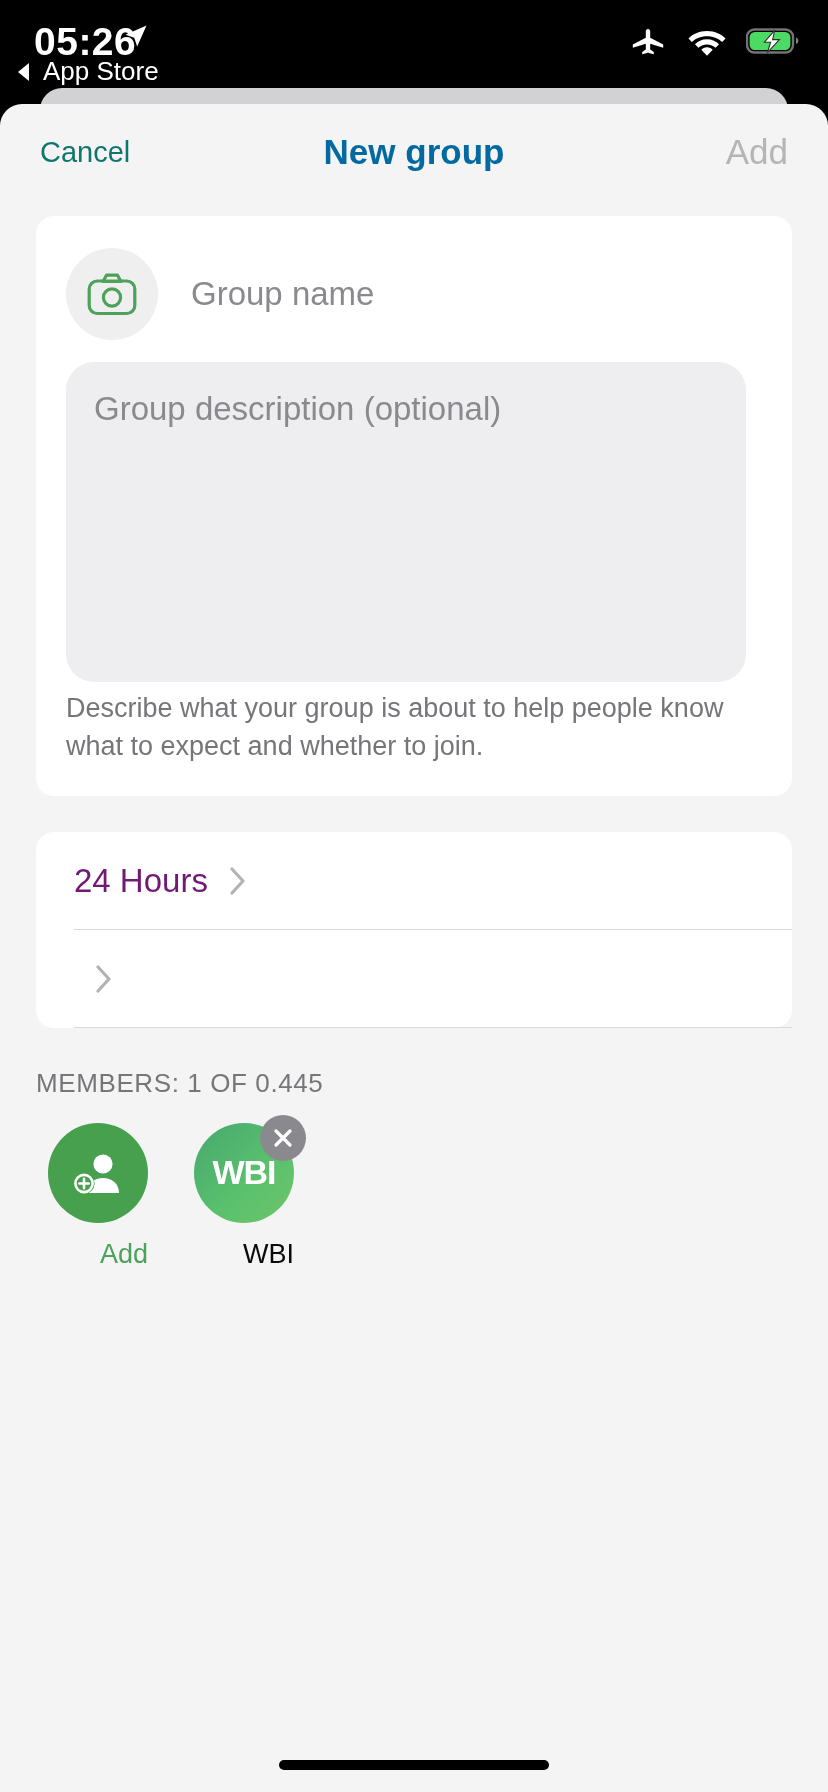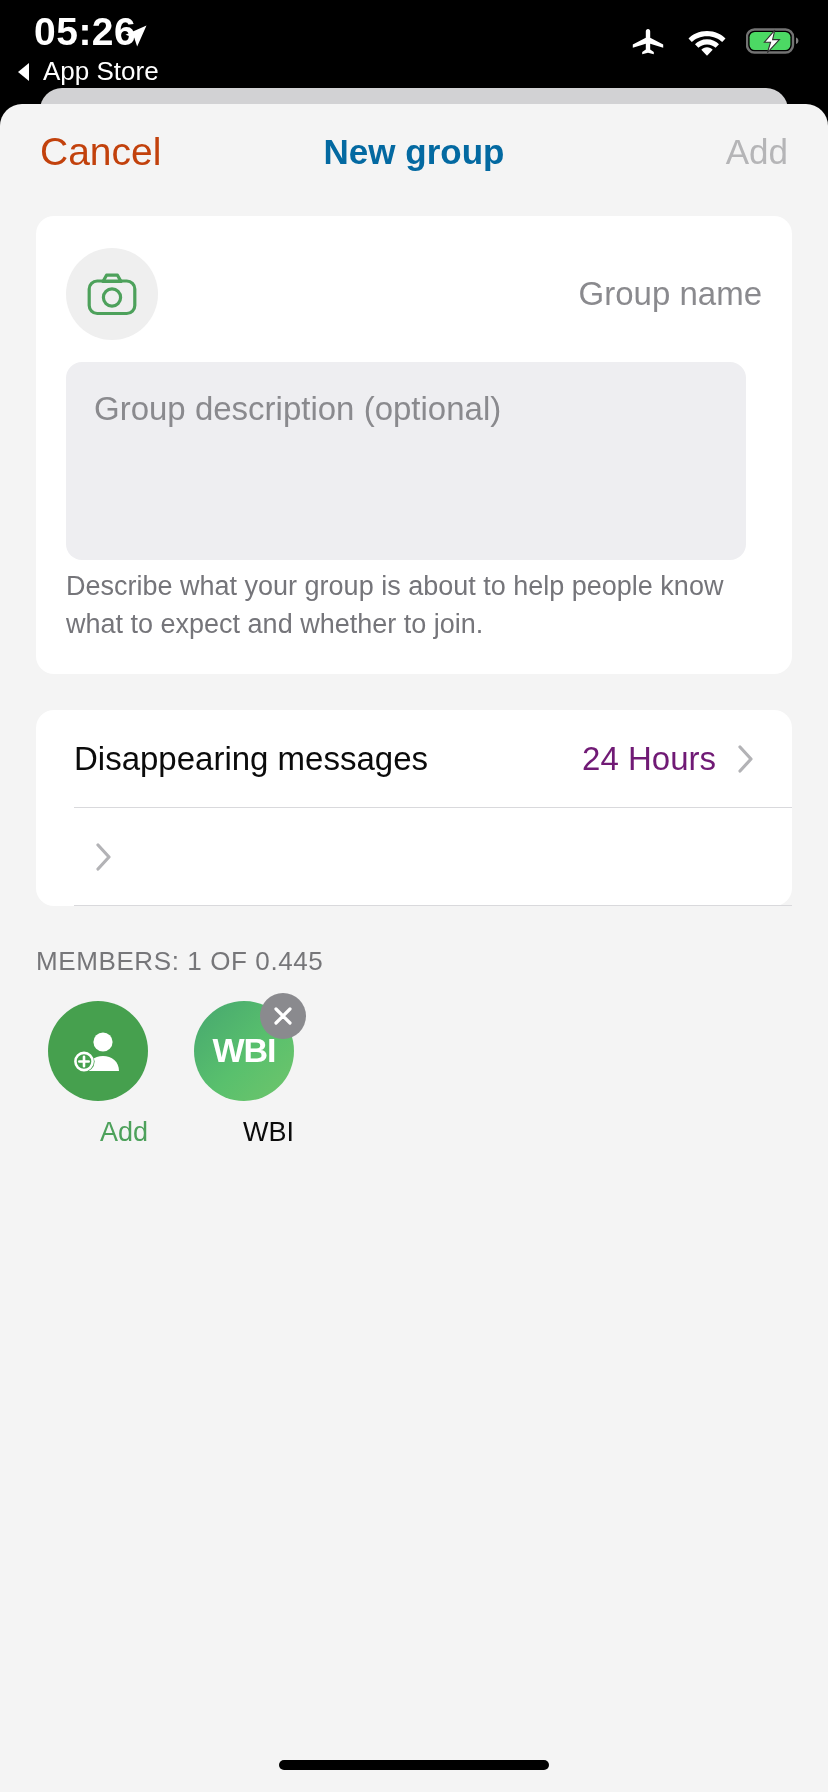--- a/index.html
+++ b/index.html
@@ -15,21 +15,21 @@
     width: 828px; height: 1792px;
     background: #000;
   }
 
   
   #statusbar {
     position: absolute; top:0; left:0; right:0; height:95px;
     background:#000; color:#fff;
   }
   #sb-time {
-    position:absolute; left:34px; top:10px;
+    position:absolute; left:34px; top:20px;
     font-size:39px; font-weight:700; letter-spacing:0.5px;
   }
   #sb-loc {
     position:absolute; left:122px; top:22px;
     width:28px; height:28px;
   }
   #sb-right {
     position:absolute; right:26px; top:26px;
     display:flex; align-items:center; gap:19px;
   }
@@ -57,21 +57,21 @@
     border-radius:22px 22px 0 0;
     overflow:hidden;
   }
 
   
   #navbar {
     position:relative; height:96px;
     display:flex; align-items:center; justify-content:space-between;
     padding: 0 40px;
   }
-  #nav-cancel { font-size:39px; color:#c2410c; }
+  #nav-cancel { font-size:29px; color:#0f766e; }
   #nav-title  { font-size:35px; font-weight:700; color:#0369a1;
                 position:absolute; left:0; right:0; text-align:center; }
   #nav-add    { font-size:35px; color:#b5b5b7; position:relative; }
 
   
   .card {
     background:#fff; border-radius:18px;
     margin: 0 36px;
   }
 
@@ -86,29 +86,28 @@
     background:#efefef;
     display:flex; align-items:center; justify-content:center;
     flex:0 0 auto;
   }
   #name-input {
     margin-left:33px; flex:1;
     font-size:33px; color:#8a8a8e;
     font-family:"Liberation Sans", sans-serif;
     border:none; outline:none; background:transparent;
     padding:0;
-    text-align:right;
   }
   #name-input::placeholder { color:#8a8a8e; }
 
   
   #desc-box {
     margin: 14px 46px 0 30px;
-    height: 198px;
-    background:#eeeef1; border-radius:16px;
+    height: 320px;
+    background:#eeeef1; border-radius:28px;
     padding: 26px 28px;
   }
   #desc-input {
     width:100%; height:100%;
     border:none; outline:none; resize:none; background:transparent;
     font-size:33px; color:#8a8a8e;
     font-family:"Liberation Sans", sans-serif;
     line-height:1.3;
   }
   #desc-input::placeholder { color:#8a8a8e; }
@@ -228,21 +227,20 @@
 
       <div id="desc-box">
         <textarea id="desc-input" placeholder="Group description (optional)" style=""></textarea>
       </div>
 
       <div id="desc-help">Describe what your group is about to help people know what to expect and whether to join.</div>
     </div>
 
     <div class="card" id="settings">
       <div class="set-row">
-        <span class="label">Disappearing messages</span>
         <span class="value">24 Hours</span>
         <svg class="chev" viewBox="0 0 16 28">
           <path d="M2 2 L13 14 L2 26" fill="none" stroke="#b3b3b6" stroke-width="3.2" stroke-linecap="round" stroke-linejoin="round"></path>
         </svg>
         <div class="divider"></div>
       </div>
       <div class="set-row">
         <span class="value"></span>
         <svg class="chev" viewBox="0 0 16 28">
           <path d="M2 2 L13 14 L2 26" fill="none" stroke="#b3b3b6" stroke-width="3.2" stroke-linecap="round" stroke-linejoin="round"></path>

